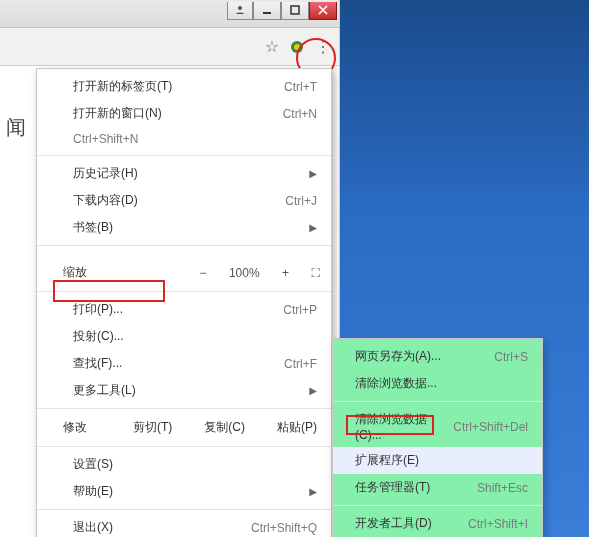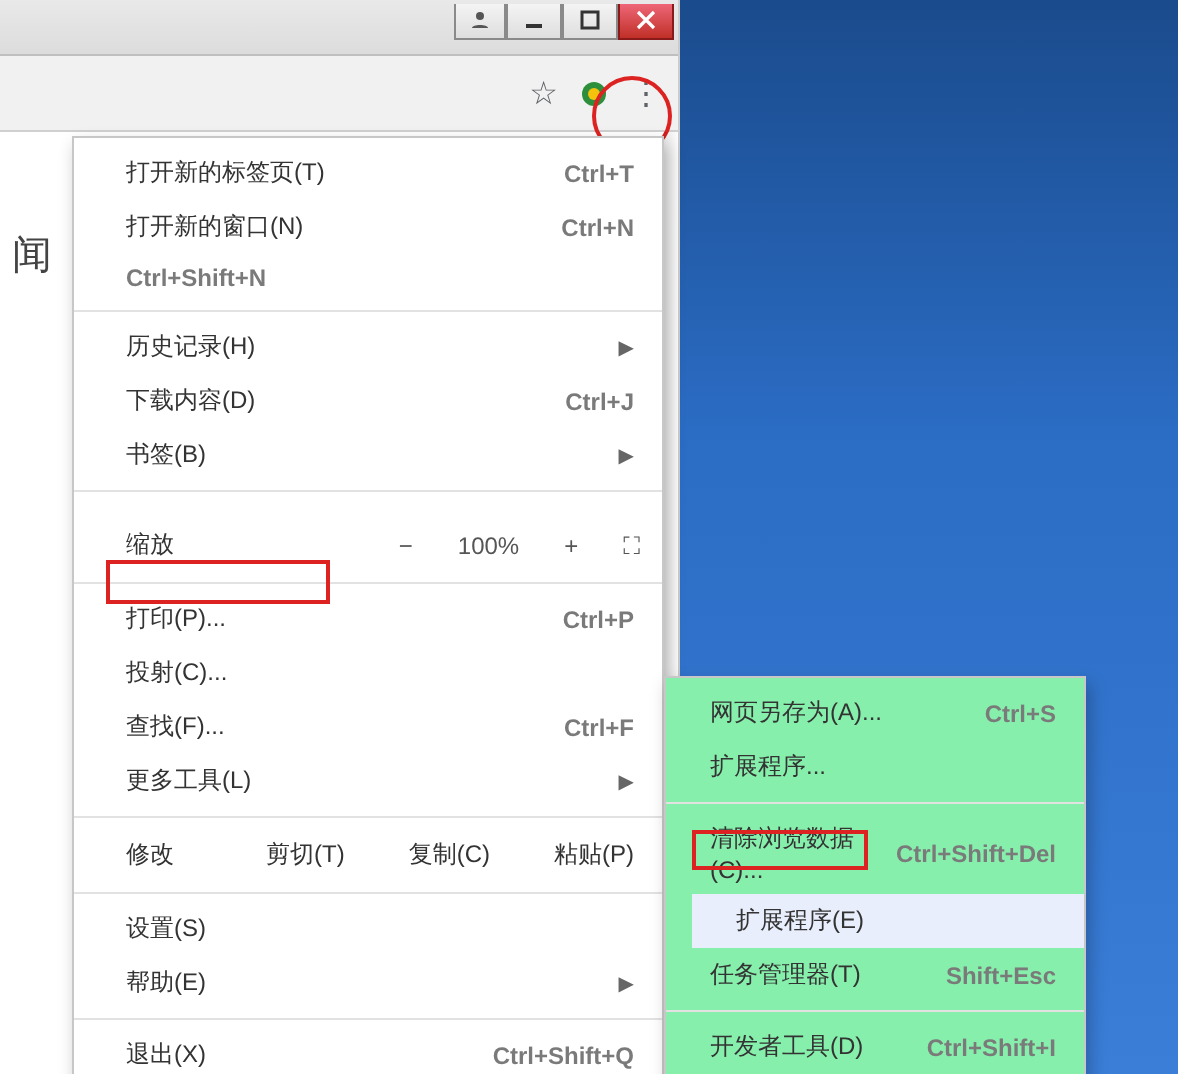--- a/index.html
+++ b/index.html
@@ -81,27 +81,27 @@
     width: 296px;
     background:#fff;
     border:1px solid #c7c7c7;
     box-shadow: 2px 4px 8px rgba(0,0,0,0.25);
     padding: 4px 0;
   }
   .menu-row {
     display:flex;
     align-items:center;
     justify-content:space-between;
-    padding: 5px 14px 5px 26px;
+    padding: 5px 14px 5px 36px;
     font-size:12px;
     color:#333;
     position:relative;
   }
   .menu-sep { height:1px; background:#e2e2e2; margin:4px 0; }
-  .shortcut { color:#7a7a7a; font-size:12px;font-weight:bold; }
+  .shortcut { color:#7a7a7a; font-size:12px; }
   .submenu-arrow { color:#666; font-size:10px; padding-left:6px;}
   .zoom-row {
     display:flex;
     align-items:center;
     padding: 6px 10px 6px 26px;
     gap: 30px;
     margin-top: 12px;
   }
   .zoom-row .lbl{ flex:0 0 auto; }
   .zoom-ctrl { display:flex; align-items:center; gap:18px; margin-left:auto; color:#555;}
@@ -125,21 +125,21 @@
   .sub-menu {
     position:absolute;
     top: 338px; left: 332px;
     width: 211px;
     background:#86efac;
     border:1px solid #c7c7c7;
     box-shadow: 2px 4px 8px rgba(0,0,0,0.25);
     padding:4px 0;
   }
   .sub-menu .menu-row { padding-left:22px; }
-  .sub-menu .menu-row.highlighted { background:#e8eefb;margin-left:13px; }
+  .sub-menu .menu-row.highlighted { background:#e8eefb; }
   .hl-ext { top: 415px; left: 346px; width: 88px; height: 20px; }
 
   
   .right-shadow {
     position:absolute;
     top:66px; left: 332px;
     width:8px; height: 471px;
     background:linear-gradient(to right, rgba(0,0,0,0.08), rgba(0,0,0,0));
   }
 </style>
@@ -266,21 +266,21 @@
 </div>
 
 <div class="highlight-red hl-more-tools"></div>
 
 <div class="sub-menu">
   <div class="menu-row">
     <span>网页另存为(A)...</span>
     <span class="shortcut">Ctrl+S</span>
   </div>
   <div class="menu-row">
-    <span>扩展程序...</span>
+    <span>清除浏览数据...</span>
   </div>
   <div class="menu-sep"></div>
   <div class="menu-row">
     <span>清除浏览数据(C)...</span>
     <span class="shortcut">Ctrl+Shift+Del</span>
   </div>
   <div class="menu-row highlighted">
     <span>扩展程序(E)</span>
   </div>
   <div class="menu-row">

